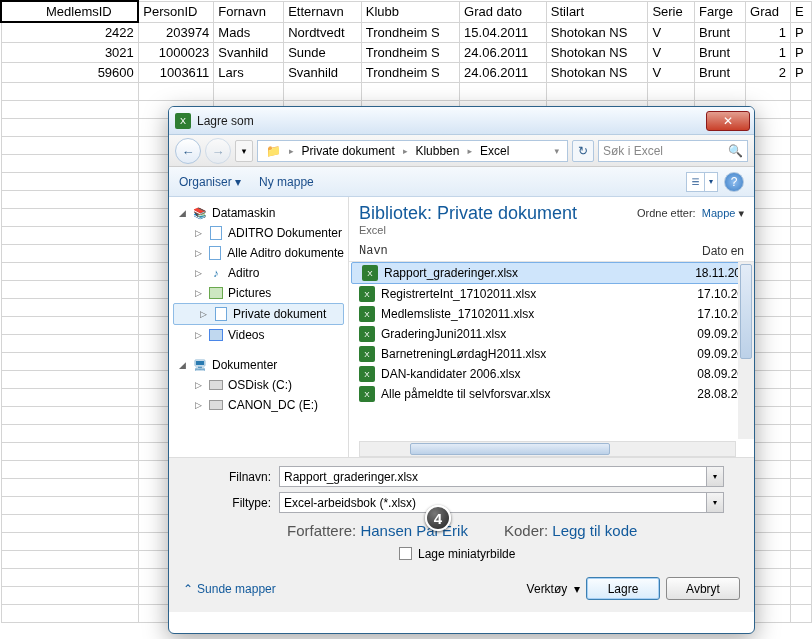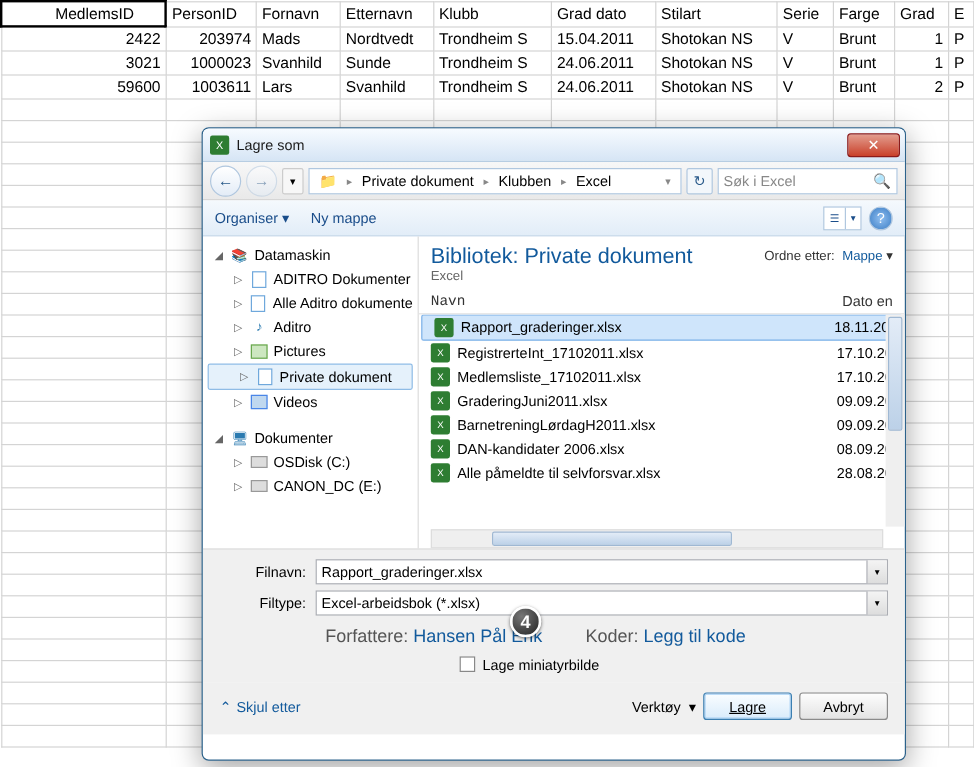--- a/index.html
+++ b/index.html
@@ -62,37 +62,37 @@
 .file-row { display: flex; padding: 2px 10px; font-size: 12px; align-items:center; }
 .file-row.sel { background: #cfe5fb; border:1px solid #7ab0e8; border-radius:2px; margin:0 2px;}
 .file-row .fic { width:16px;height:16px; background:#2e7d32; color:#fff; font-size:8px; display:flex;align-items:center;justify-content:center; border-radius:2px; margin-right:6px;}
 .file-row .fname { flex:1; white-space:nowrap; overflow:hidden;}
 .file-row .fdate { width:60px; text-align:right; }
 .vscroll { position:absolute; right:0; top:0; bottom:0; width:16px; background:#efefef; }
 .vscroll .thumb { position:absolute; left:2px; right:2px; top:2px; height:95px; background:linear-gradient(#e3ecf7,#bcd1e8); border:1px solid #9fb8d3; border-radius:2px;}
 .hscroll { height:16px; background:#efefef; margin:2px 18px 0 10px; position:relative; border:1px solid #ddd;}
 .hscroll .thumb { position:absolute; top:1px; bottom:1px; left:50px; width:200px; background:linear-gradient(#e3ecf7,#bcd1e8); border:1px solid #9fb8d3; border-radius:2px;}
 
-.form { padding: 8px 14px 4px; border-top: 1px solid #ddd; background:#f0f0f0; }
+.form { padding: 8px 30px 4px; border-top: 1px solid #ddd; background:#f0f0f0; }
 .form-row { display:flex; align-items:center; margin-bottom:5px; }
 .form-row label { width:80px; text-align:right; padding-right:8px; font-size:12px; }
 .form-row .field { flex:1; height:21px; border:1px solid #abadb3; background:#fff; display:flex; align-items:center; padding:0 4px; font-size:12px; position:relative;}
 .form-row .field .dd { position:absolute; right:0; top:0; bottom:0; width:17px; background:linear-gradient(#f4f4f4,#ddd); border-left:1px solid #abadb3; display:flex;align-items:center;justify-content:center; font-size:8px;}
 .meta { display:flex; padding:4px 0 0 88px; font-size:15px; gap:36px; }
 .meta .lbl { color:#555; }
 .meta .val { color:#125a9c; }
 .thumbchk { padding:8px 0 4px 200px; font-size:12px; display:flex; align-items:flex-start; gap:6px;}
 .thumbchk .cb { width:13px;height:13px; border:1px solid #888; background:#fff;}
 
 .footer { display:flex; align-items:center; padding: 8px 14px 12px; background:#f0f0f0; }
 .footer .hide { color:#125a9c; display:flex; align-items:center; gap:4px; }
 .footer .spacer { flex:1; }
 .footer .tools { font-size:12px; }
 .btn { min-width:74px; height:23px; border:1px solid #8a8a8a; border-radius:3px; background:linear-gradient(#fdfdfd,#e3e3e3); display:inline-flex; align-items:center; justify-content:center; font-size:12px; margin-left:6px;}
-.btn.primary { border:1px solid #3c7fb1; box-shadow:0 0 0 1px #a6d0f5 inset; background:linear-gradient(#fafdff,#d9ecfb);text-decoration:underline;}
+.btn.primary { border:1px solid #3c7fb1; box-shadow:0 0 0 1px #a6d0f5 inset; background:linear-gradient(#fafdff,#d9ecfb);}
 
 .callout { position:absolute; left:425px; top:505px; width:26px; height:26px; border-radius:50%; background:radial-gradient(circle at 35% 30%, #777, #222); color:#fff; display:flex; align-items:center; justify-content:center; font-size:15px; font-weight:bold; border:2px solid #fff; box-shadow:0 1px 3px rgba(0,0,0,.6);}
 </style>
 </head>
 <body>
 
 <div class="sheet">
 <table>
 <tbody>
         <tr>
@@ -727,21 +727,21 @@
     </div>
     <div class="thumbchk">
       <span class="cb"></span>
       <span>Lage miniatyrbilde</span>
     </div>
   </div>
 
   <div class="footer">
     <span class="hide">
         <span>⌃</span>
-        <span>Skjul etter</span>
+        <span>Sunde mapper</span>
       </span>
     <span class="spacer"></span>
     <span class="tools"><span>Verktøy</span>&nbsp;&nbsp;▾</span>
     <span class="btn primary">Lagre</span>
     <span class="btn">Avbryt</span>
   </div>
 </div>
 
 <div class="callout">4</div>
 

